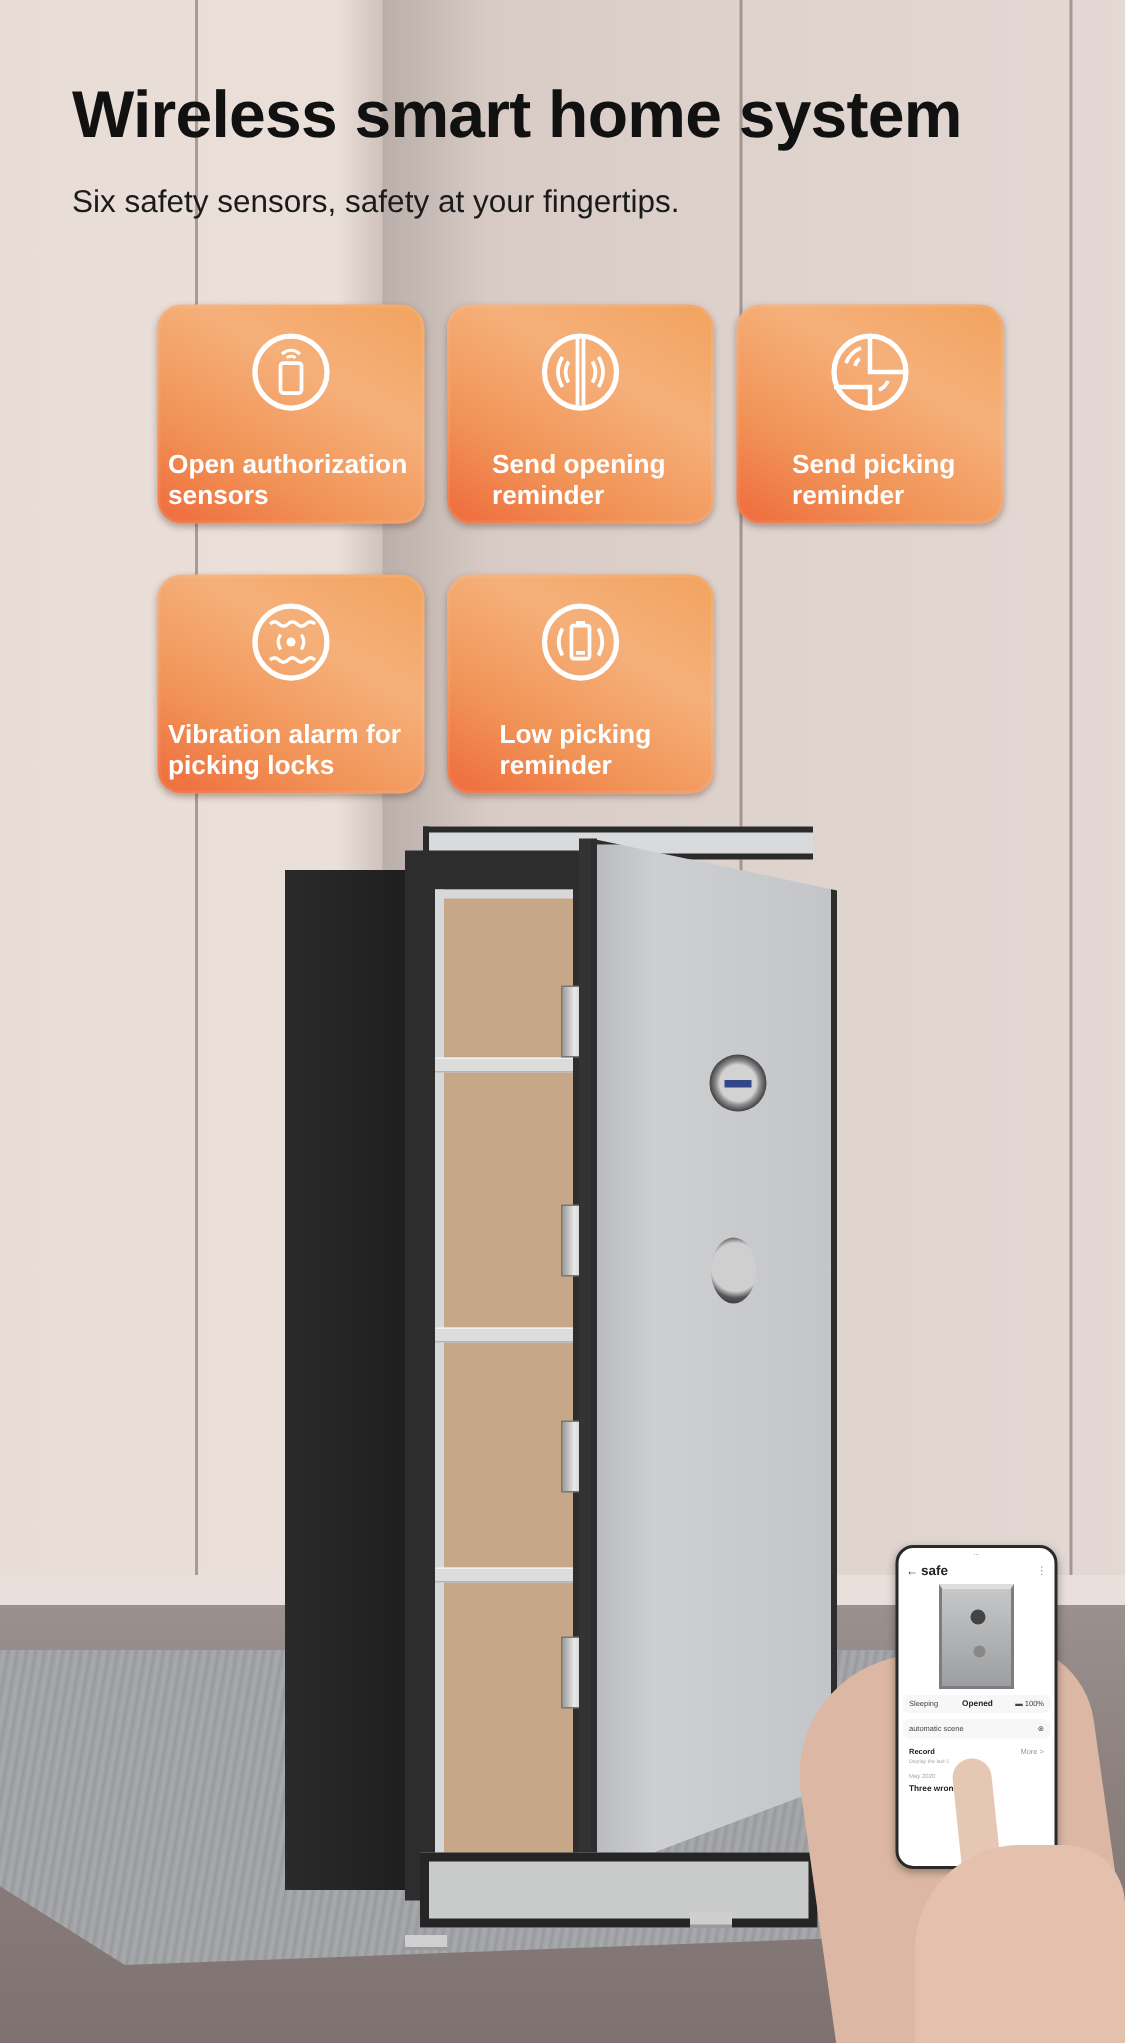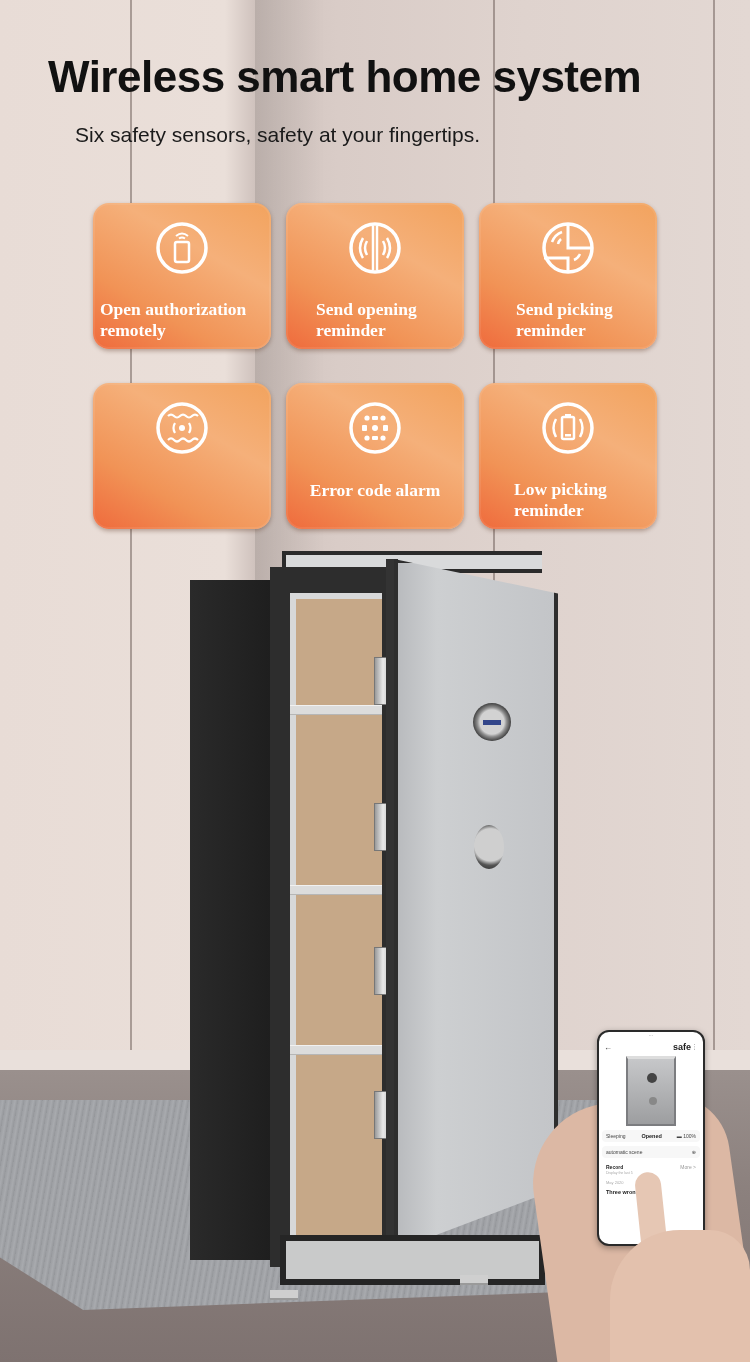--- a/index.html
+++ b/index.html
@@ -29,27 +29,27 @@
     background: repeating-linear-gradient(100deg, #9c9ea2 0px, #a8aaae 3px, #95979b 6px);
     clip-path: polygon(0 0, 100% 0, 100% 90%, 13% 100%, 0 75%);
   }
 
   .title {
     position: absolute; left: 48px; top: 52px;
     font-size: 44px; font-weight: 700; color: #111; letter-spacing: -0.5px;
   }
   .subtitle {
     position: absolute; left: 48px; top: 123px;
-    font-size: 21px; color: #1a1a1a; margin-left: 27px;
+    font-size: 21px; color: #1a1a1a;
   }
 
   .feature-grid {
-    position: absolute; left: 93px; top: 203px;
+    position: absolute; left: 105px; top: 203px;
     display: grid; grid-template-columns: repeat(3, 178px);
-    column-gap: 15px; row-gap: 34px; font-family: Liberation Serif, serif;
+    column-gap: 15px; row-gap: 34px;
   }
   .card {
     width: 178px; height: 146px; border-radius: 16px;
     background: linear-gradient(30deg, #ef6a3c 0%, #f19356 30%, #f5b07a 65%, #f2a35e 100%);
     box-shadow: 0 2px 4px rgba(80,40,20,0.35), inset 0 0 0 2px rgba(255,255,255,0.08);
     position: relative; color: #fff;
   }
   .card-icon {
     position: absolute; left: 50%; top: 18px; transform: translateX(-50%);
     width: 54px; height: 54px;
@@ -105,21 +105,21 @@
   .hand-front { position: absolute; left: 610px; top: 1230px; width: 140px; height: 140px; background: #e3c1ad; border-radius: 70px 40px 0 0; }
   .phone {
     position: absolute; left: 597px; top: 1030px; width: 108px; height: 216px;
     border-radius: 12px; background: #fff; border: 2px solid #2a2a2a;
     box-shadow: 0 2px 6px rgba(0,0,0,0.35); overflow: hidden;
     font-family: "Liberation Sans", sans-serif;
   }
   .phone-status { height: 8px; font-size: 4px; color: #555; text-align: center; padding-top: 1px; }
   .phone-header { display: flex; align-items: center; padding: 0 5px; height: 14px; }
   .phone-back { font-size: 8px; color: #333; width: 10px; }
-  .phone-title { font-size: 9px; font-weight: 700; color: #222; flex: 1; text-align: right; }
+  .phone-title { font-size: 9px; font-weight: 700; color: #222; flex: 1; }
   .phone-menu { font-size: 7px; color: #888; }
   .phone-safe-img { margin: 2px auto 0; width: 50px; height: 70px; background: linear-gradient(180deg, #c6c7c9, #9d9ea0); border: 2px solid #7c7d80; border-top: 3px solid #ddd; position: relative; }
   .phone-safe-img::before { content: ""; position: absolute; left: 19px; top: 14px; width: 10px; height: 10px; border-radius: 50%; background: #444; }
   .phone-safe-img::after { content: ""; position: absolute; left: 21px; top: 38px; width: 8px; height: 8px; border-radius: 50%; background: #888; }
   .phone-card { margin: 4px 3px 0; background: #f7f7f7; border-radius: 4px; padding: 3px 4px; display: flex; align-items: center; font-size: 5px; color: #444; }
   .phone-card .grow { flex: 1; }
   .phone-status-row .opened { font-weight: 700; color: #222; font-size: 5.5px; }
   .phone-record { margin: 4px 3px 0; padding: 2px 4px; font-size: 5px; }
   .phone-record .rec-head { display: flex; justify-content: space-between; font-weight: 700; color: #222; }
   .phone-record .rec-more { color: #999; font-weight: 400; }
@@ -148,21 +148,21 @@
 
     <div class="card">
       <svg class="card-icon" viewBox="0 0 54 54" fill="none" stroke="#fff" stroke-width="3.5">
         <circle cx="27" cy="27" r="24"></circle>
         <rect x="20" y="21" width="14" height="20" rx="2" stroke-width="2.5"></rect>
         <path d="M21 15 q6 -5 12 0" stroke-width="2"></path>
         <path d="M24 17.5 q3 -2 6 0" stroke-width="2"></path>
       </svg>
       <div class="card-label">
         <div>Open authorization</div>
-          <div>remotely</div>
+          <div>sensors</div>
       </div>
     </div>
 
     <div class="card">
       <svg class="card-icon" viewBox="0 0 54 54" fill="none" stroke="#fff" stroke-width="3.5">
         <circle cx="27" cy="27" r="24"></circle>
         <line x1="25" y1="5" x2="25" y2="49" stroke-width="2.5"></line>
         <line x1="29" y1="5" x2="29" y2="49" stroke-width="2.5"></line>
         <path d="M19 20 q-4 7 0 14" stroke-width="2.5"></path>
         <path d="M15 17 q-6 10 0 20" stroke-width="2.5"></path>
@@ -192,41 +192,26 @@
 
     <div class="card">
       <svg class="card-icon" viewBox="0 0 54 54" fill="none" stroke="#fff" stroke-width="3.5">
         <circle cx="27" cy="27" r="24"></circle>
         <path d="M13 15 q3 -3 6 0 t6 0 t6 0 t6 0 t6 0" stroke-width="2.2"></path>
         <path d="M13 39 q3 -3 6 0 t6 0 t6 0 t6 0 t6 0" stroke-width="2.2"></path>
         <circle cx="27" cy="27" r="3" fill="#fff" stroke="none"></circle>
         <path d="M20 22 q-3 5 0 10" stroke-width="2.2"></path>
         <path d="M34 22 q3 5 0 10" stroke-width="2.2"></path>
       </svg>
-    </div>
-
-    <div class="card single">
-      <svg class="card-icon" viewBox="0 0 54 54" fill="#fff" stroke="#fff" stroke-width="3.5">
-        <circle cx="27" cy="27" r="24" fill="none"></circle>
-        <g stroke="none">
-          <circle cx="19" cy="17" r="2.6"></circle>
-            <rect x="24" y="15" width="6" height="4" rx="1"></rect>
-            <circle cx="35" cy="17" r="2.6"></circle>
-          <rect x="14" y="24" width="5" height="6" rx="1"></rect>
-            <circle cx="27" cy="27" r="3"></circle>
-            <rect x="35" y="24" width="5" height="6" rx="1"></rect>
-          <circle cx="19" cy="37" r="2.6"></circle>
-            <rect x="24" y="35" width="6" height="4" rx="1"></rect>
-            <circle cx="35" cy="37" r="2.6"></circle>
-        </g>
-      </svg>
       <div class="card-label">
-        <div>Error code alarm</div>
-      </div>
-    </div>
+        <div>Vibration alarm for</div>
+          <div>picking locks</div>
+      </div>
+    </div>
+
 
     <div class="card">
       <svg class="card-icon" viewBox="0 0 54 54" fill="none" stroke="#fff" stroke-width="3.5">
         <circle cx="27" cy="27" r="24"></circle>
         <rect x="21" y="16" width="12" height="22" rx="1.5" stroke-width="2.5"></rect>
         <rect x="24" y="13" width="6" height="3" fill="#fff" stroke="none"></rect>
         <rect x="24" y="33" width="6" height="2.5" fill="#fff" stroke="none"></rect>
         <path d="M15 18 q-5 9 0 18" stroke-width="2.5"></path>
         <path d="M39 18 q5 9 0 18" stroke-width="2.5"></path>
       </svg>

